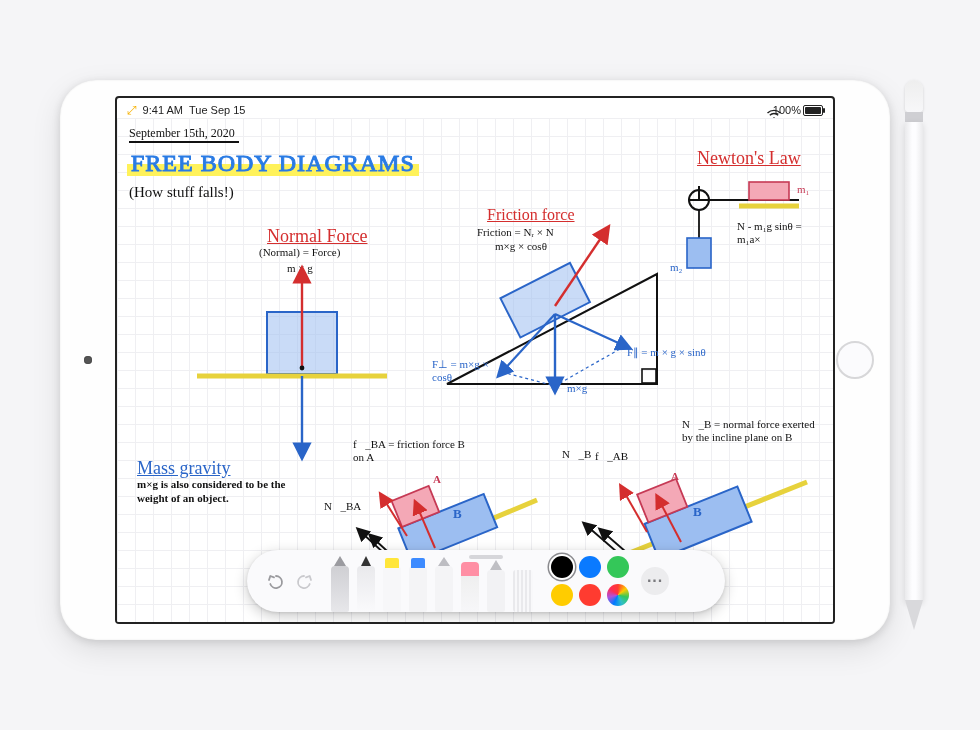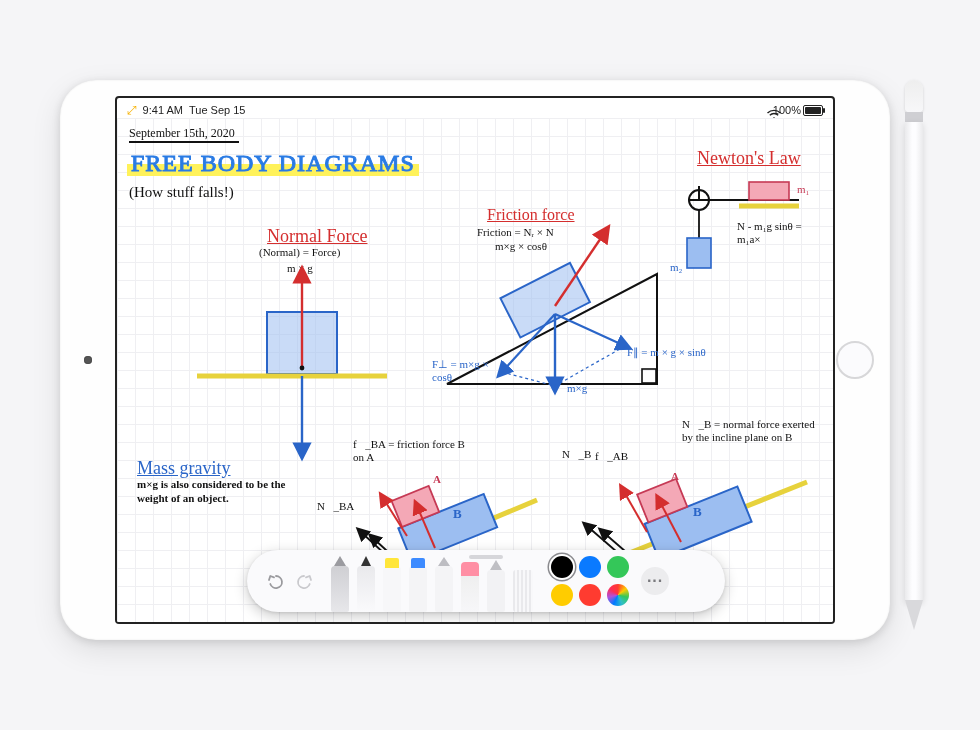--- a/index.html
+++ b/index.html
@@ -208,21 +208,21 @@
           <rect x="80" y="22" width="40" height="18" fill="#f4a8b6" stroke="#c63a55" stroke-width="1.6"></rect>
           <line x1="70" y1="46" x2="130" y2="46" stroke="#e7d23c" stroke-width="5"></line>
           <line x1="30" y1="50" x2="30" y2="78" stroke="#111" stroke-width="1.8"></line>
           <rect x="18" y="78" width="24" height="30" fill="#9cbef1" stroke="#2a65c8" stroke-width="1.6"></rect>
         </svg>
         <div class="hw label small" style="left:680px;top:39px;color:#c63a55;margin-top:26px;">m₁</div>
         <div class="hw label small" style="left:553px;top:143px;color:#2a65c8;">m₂</div>
         <div class="hw label small" style="left:620px;top:102px;width:90px;line-height:1.2;">N - m₁g sinθ = m₁a×</div>
 
         <div class="hw label small" style="left:236px;top:320px;width:120px;line-height:1.2;">f⃗_BA = friction force B on A</div>
-        <div class="hw label small" style="left:200px;top:382px;">N⃗_BA</div>
+        <div class="hw label small" style="left:207px;top:382px;">N⃗_BA</div>
         <svg style="left:210px;top:320px;" width="230" height="160">
           <line x1="24" y1="140" x2="210" y2="62" stroke="#e7d23c" stroke-width="5"></line>
           <g transform="translate(120,88) rotate(-22)">
             <rect x="-46" y="-16" width="92" height="36" fill="#9cbef1" stroke="#2a65c8" stroke-width="2"></rect>
             <rect x="-42" y="-44" width="40" height="28" fill="#f4a8b6" stroke="#c63a55" stroke-width="1.8"></rect>
           </g>
           <line x1="80" y1="98" x2="56" y2="60" stroke="#d42e2e" stroke-width="2" marker-end="url(#arr)"></line>
           <line x1="108" y1="110" x2="90" y2="68" stroke="#d42e2e" stroke-width="2" marker-end="url(#arr)"></line>
           <line x1="60" y1="118" x2="34" y2="94" stroke="#111" stroke-width="1.8" marker-end="url(#arr)"></line>
           <line x1="72" y1="124" x2="46" y2="100" stroke="#111" stroke-width="1.8" marker-end="url(#arr)"></line>

